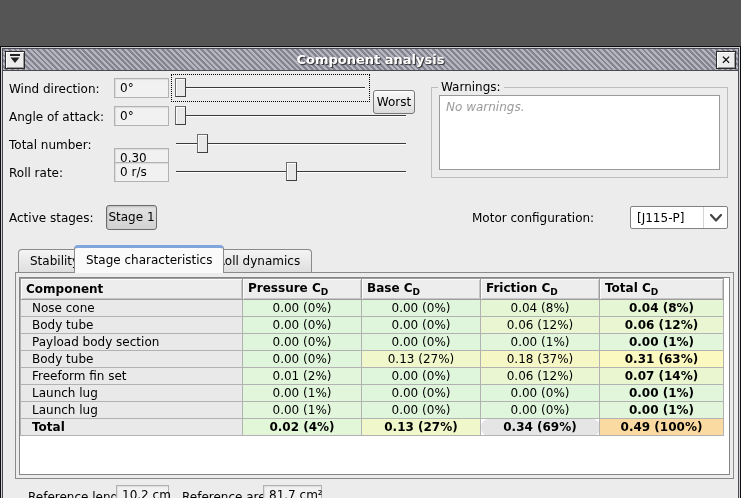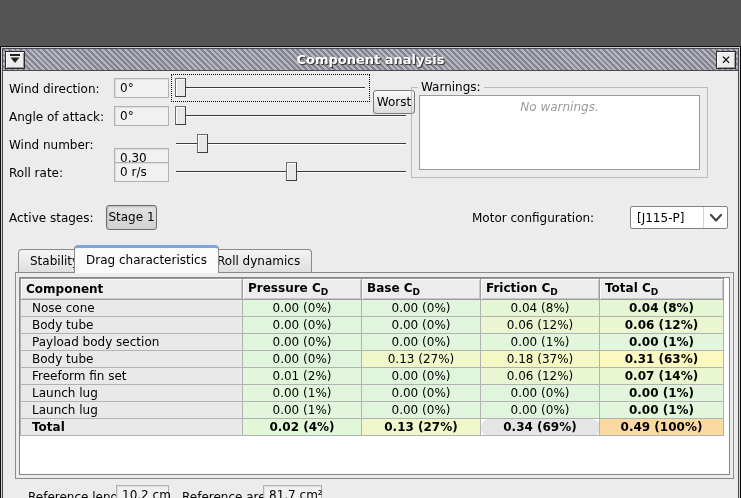--- a/index.html
+++ b/index.html
@@ -64,23 +64,22 @@
     background: #3a3a3a; border-bottom: 1px solid #fdfdfd;
   }
   .slider-handle {
     position: absolute; top: 1px; width: 11px; height: 19px;
     background: #e8e8e8; border: 1px solid #6e6e6e;
     border-right-color: #3f3f3f; border-bottom-color: #3f3f3f;
     box-shadow: inset 1px 1px 0 #fbfbfb;
   }
   
   .groupbox {
-    position: absolute; left: 410px; top: 40px; width: 297px; height: 91px;
+    position: absolute; left: 430px; top: 40px; width: 297px; height: 91px;
     border: 1px solid #bcbcbc;
-    text-align: center;
   }
   .groupbox-title {
     position: absolute; top: -8px; left: 6px; background: #ececec;
     padding: 0 3px; white-space: nowrap;
   }
   .warnings-list {
     position: absolute; left: 7px; top: 7px; right: 7px; bottom: 7px;
     background: #fff; border: 1px solid #9a9a9a;
     padding: 4px 6px; color: #9a9a9a; font-style: italic;
   }
@@ -162,21 +161,21 @@
   </div>
   <div class="btn" style="left:372px; top:43px; width:42px; height:24px; line-height:22px;">Worst</div>
 
   <div class="label" style="left:8px; top:63px;">Angle of attack:</div>
   <div class="value-field" style="left:113px; top:59px; width:55px;">0°</div>
   <div class="slider" style="left:173px; top:58px; width:234px;">
     <div class="slider-track"></div>
     <div class="slider-handle" style="left: 1px;"></div>
   </div>
 
-  <div class="label" style="left:8px; top:91px;">Wind number:</div>
+  <div class="label" style="left:8px; top:91px;">Total number:</div>
   <div class="value-field" style="left:113px; top:101px; width:55px;">0.30</div>
   <div class="slider" style="left:173px; top:86px; width:234px;">
     <div class="slider-track"></div>
     <div class="slider-handle" style="left: 23.1px;"></div>
   </div>
 
   <div class="label" style="left:8px; top:119px;">Roll rate:</div>
   <div class="value-field" style="left:113px; top:115px; width:55px;">0 r/s</div>
   <div class="slider" style="left:173px; top:114px; width:234px;">
     <div class="slider-track"></div>
@@ -195,21 +194,21 @@
   <div class="combo" style="left:629px; top:159px; width:98px;">
     <div class="combo-text">[J115-P]</div>
     <div class="combo-arrow">
       <svg width="12" height="8" viewBox="0 0 12 8">
           <polyline points="1,1 6,6.5 11,1" fill="none" stroke="#444" stroke-width="2.2" stroke-linecap="round" stroke-linejoin="round"></polyline>
         </svg>
     </div>
   </div>
 
   <div class="tab" style="left:17px;">Stability</div>
-  <div class="tab selected" style="left:73px;">Drag characteristics</div>
+  <div class="tab selected" style="left:73px;">Stage characteristics</div>
   <div class="tab" style="left:204px;">Roll dynamics</div>
 
   <div class="tabpanel">
     <div class="scrollpane">
       <table>
         <colgroup>
           <col style="width:222px">
             <col style="width:119px">
             <col style="width:119px">
             <col style="width:119px">

